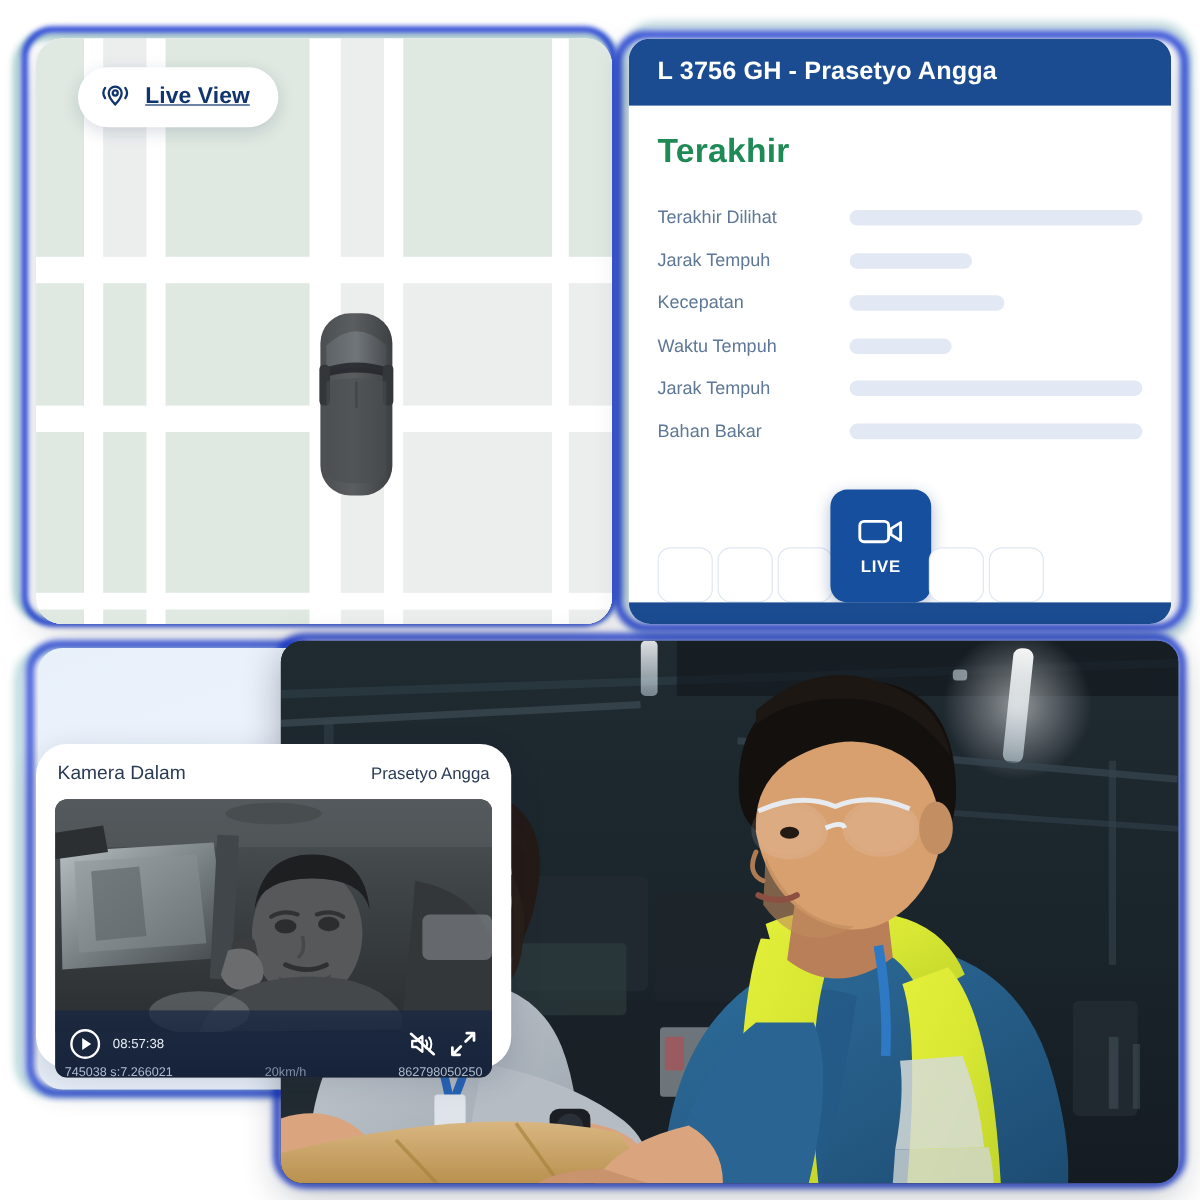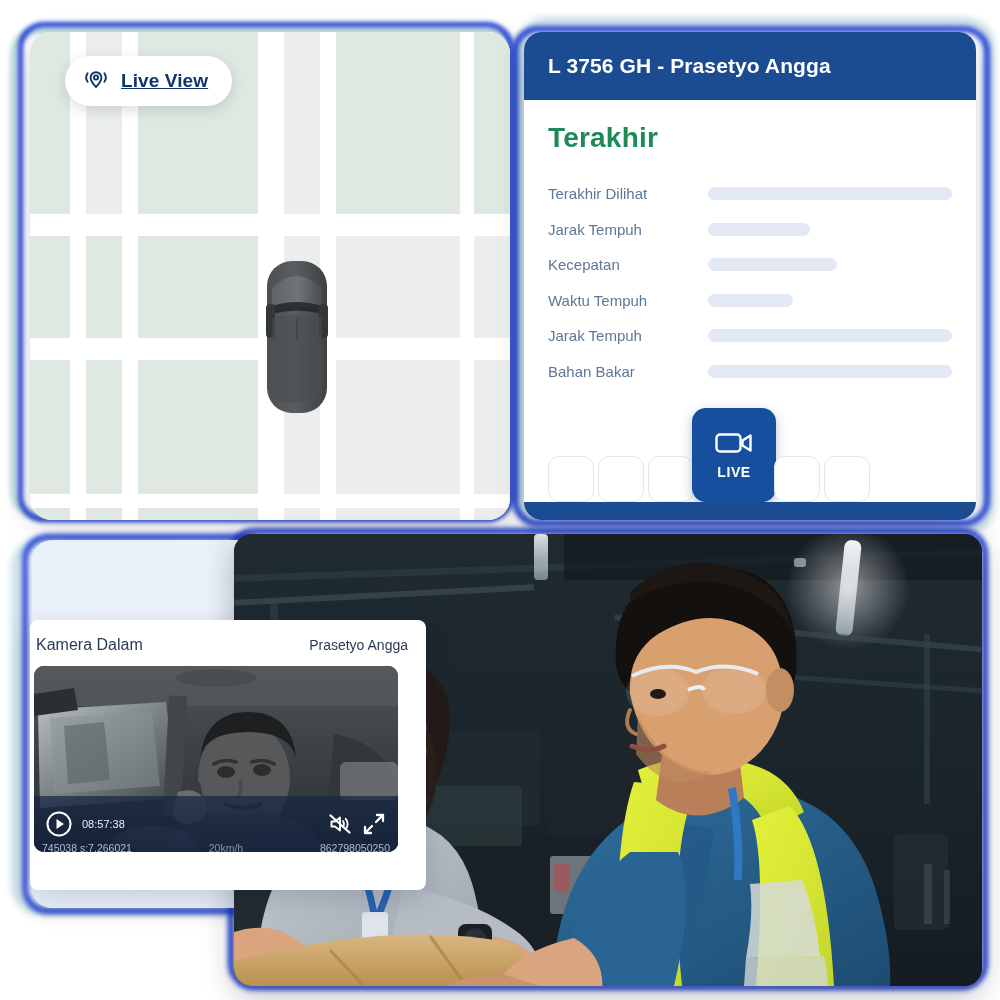--- a/index.html
+++ b/index.html
@@ -126,21 +126,21 @@
     width: 452px; height: 488px;
     border-radius: 18px;
     overflow: hidden;
     background: #ffffff;
     box-shadow: 0 8px 30px rgba(16,30,60,.18);
     display: flex;
     flex-direction: column;
   }
   #panel-header {
     background: #1b4b91;
-    height: 68px;
+    height: 56px;
     display: flex;
     align-items: center;
     padding: 0 24px;
     flex: none;
   }
   #panel-header .title {
     color: #ffffff;
     font-size: 21px;
     font-weight: bold;
     letter-spacing: .1px;
@@ -233,43 +233,43 @@
     background: #f6f9fd;
     box-shadow: 0 0 0 1px rgba(255,255,255,.9), 0 2px 6px rgba(30,60,110,.10);
   }
 
   
   #camera-card {
     position: absolute;
     left: 30px; top: 620px;
     width: 396px; height: 270px;
     background: #ffffff;
-    border-radius: 8px;
+    border-radius: 26px;
     box-shadow: 0 8px 26px rgba(16,30,60,.16);
-    padding: 16px 16px 18px 4px;
+    padding: 16px 16px 18px 16px;
   }
   #camera-card-header {
     display: flex;
     align-items: baseline;
     justify-content: space-between;
     margin-bottom: 12px;
     padding: 0 2px;
   }
   #camera-card-header .cam-title {
     font-size: 16px;
     color: #2a3c55;
   }
   #camera-card-header .cam-driver {
     font-size: 14px;
     color: #2a3c55;
     text-align: center;
   }
   #video-frame {
     position: relative;
-    width: 364px; height: 186px;
+    width: 364px; height: 232px;
     border-radius: 10px;
     overflow: hidden;
     background: #30353a;
   }
   .vid-layer { position: absolute; inset: 0; }
   #video-controls {
     position: absolute;
     left: 0; right: 0; bottom: 0;
     height: 56px;
     background: linear-gradient(180deg, rgba(22,38,66,.72) 0%, rgba(18,32,58,.88) 100%);

